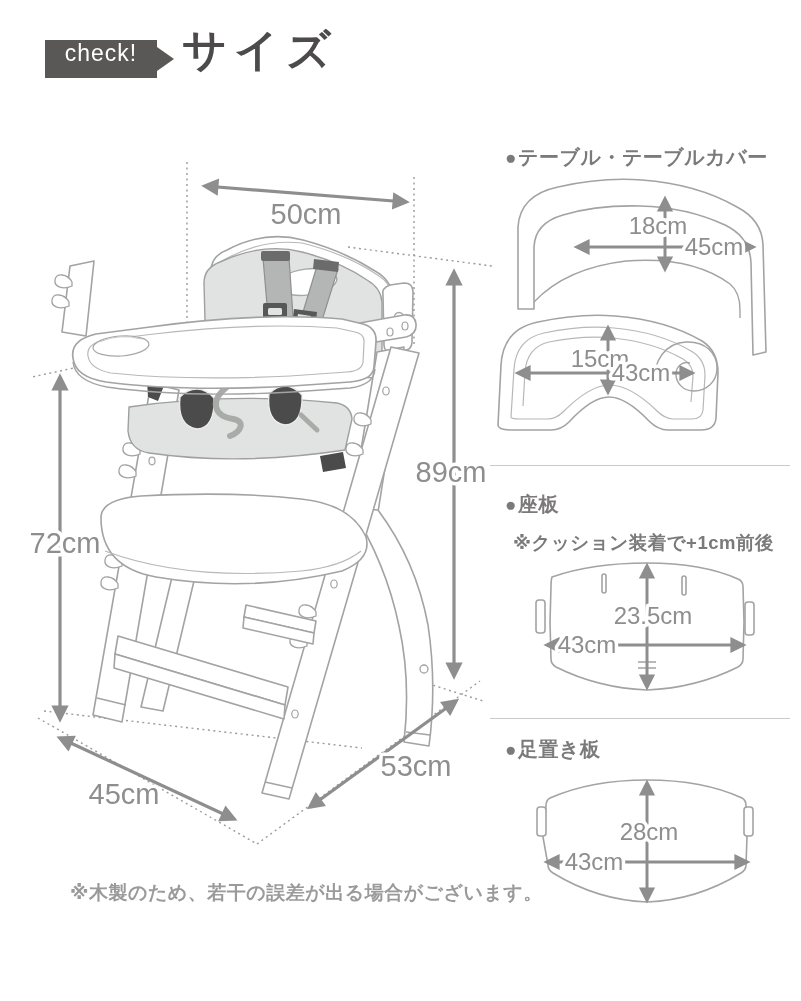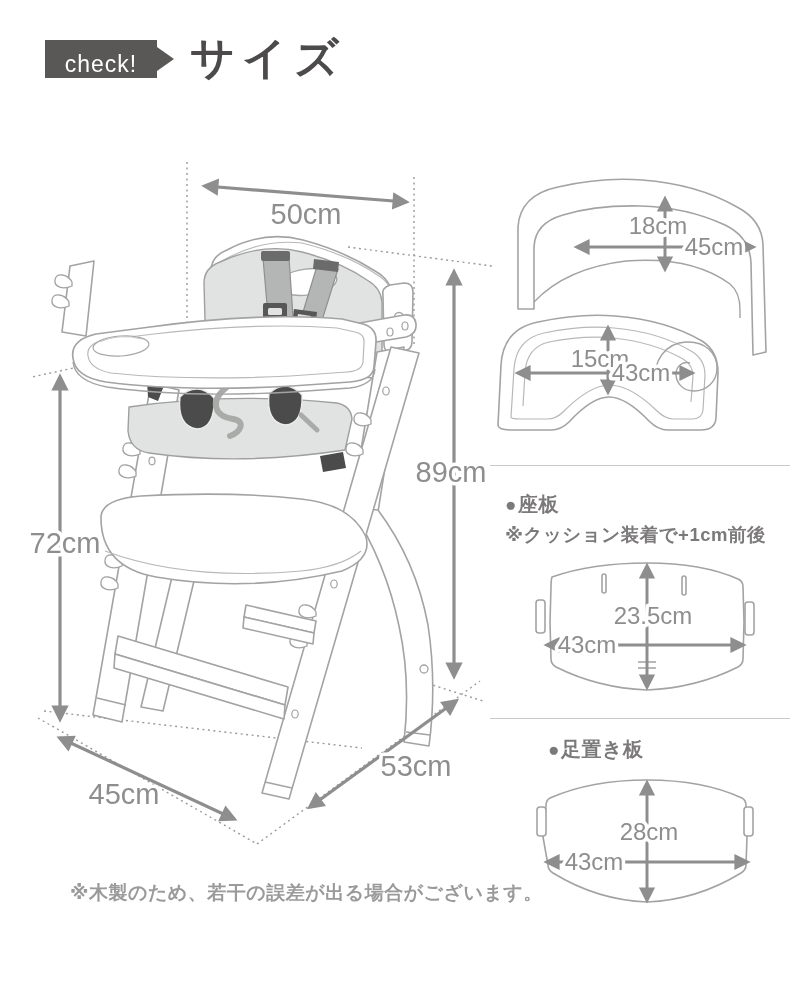--- a/index.html
+++ b/index.html
@@ -3,40 +3,40 @@
 <meta charset="utf-8">
 <style>
   html,body{margin:0;padding:0;background:#fff;}
   .page{
     position:relative;width:801px;height:1001px;background:#ffffff;overflow:hidden;
     font-family:"Liberation Sans","DejaVu Sans",sans-serif;
   }
   
   .badge{
     position:absolute;left:45px;top:40px;width:112px;height:38px;background:#5a5757;
-    display:flex;align-items:flex-end;justify-content:center;
+    display:flex;align-items:flex-start;justify-content:center;
   }
   .badge-label{color:#ffffff;font-size:23px;font-weight:500;letter-spacing:1px;}
   .badge-arrow{
     position:absolute;left:112px;top:50%;transform:translateY(-50%);
     width:0;height:0;border-top:12px solid transparent;border-bottom:12px solid transparent;
     border-left:17px solid #5a5757;
   }
   .page-title{
-    position:absolute;left:182px;top:24px;margin:8px;
+    position:absolute;left:182px;top:24px;margin:0;
     font-size:44px;font-weight:bold;color:#4c4a4a;letter-spacing:7px;line-height:1.2;
   }
   
   .sec-heading{
     position:absolute;left:505px;margin:0;font-size:20px;font-weight:bold;color:#7b7979;
     letter-spacing:0.5px;white-space:nowrap;
   }
   .sec-heading .bullet{font-size:19px;margin-right:1px;}
   .sec-note{
-    position:absolute;left:505px;margin:0;font-size:18.5px;font-weight:bold;color:#7b7979;
+    position:absolute;left:505px;margin:8px;font-size:18.5px;font-weight:bold;color:#7b7979;
     letter-spacing:0.5px;white-space:nowrap;
   }
   .divider{position:absolute;left:490px;width:300px;height:0;border-top:1px solid #c9c9c9;}
   
   .footnote{
     position:absolute;left:54px;top:864px;margin:16px;font-size:19px;font-weight:bold;color:#9a9a9a;
     letter-spacing:0.5px;white-space:nowrap;
   }
   
   .fig{position:absolute;}
@@ -184,20 +184,21 @@
       <text class="dim dim-big" x="65" y="433">72cm</text>
 
       <line class="arrow" x1="60" y1="618" x2="234" y2="699" marker-start="url(#ah1)" marker-end="url(#ah1)"></line>
       <text class="dim dim-big" x="124" y="684">45cm</text>
 
       <line class="arrow" x1="310" y1="687" x2="456" y2="581" marker-start="url(#ah1)" marker-end="url(#ah1)"></line>
       <text class="dim dim-big" x="416" y="656">53cm</text>
     </g>
   </svg>
 
+  <h2 class="sec-heading" style="top:144px;"><span class="bullet">●</span><span>テーブル・テーブルカバー</span></h2>
 
   <svg class="fig" style="left:490px;top:175px;" width="310" height="288" viewBox="0 0 310 288">
     <defs>
       <marker id="ah2" viewBox="0 0 10 10" refX="7.5" refY="5" markerWidth="6" markerHeight="6" orient="auto-start-reverse">
         <path d="M0.5,0.5 L9.5,5 L0.5,9.5 Z" fill="#8e8e8e"></path>
       </marker>
     </defs>
     <g>
       <path class="outline" d="M28,134 L28,52 Q30,20 68,12 Q112,2 152,5 Q207,9 247,32 Q272,45 273,70 L276,177 L263,180 L261,88 Q260,62 235,50 Q196,32 150,31 Q106,30 73,40 Q45,48 44,72 L44,134 Z"></path>
       <path class="lineonly" d="M44,127 Q76,93 136,86 Q202,81 240,109 Q250,117 250,135 L250,143"></path>
@@ -239,21 +240,21 @@
       <path class="lineonly" d="M148,109 H166 M148,115 H166"></path>
     </g>
     <line class="arrow" style="stroke-width:3" x1="157" y1="13" x2="157" y2="134" marker-start="url(#ah3)" marker-end="url(#ah3)"></line>
     <text class="dim dim-small" x="163" y="71">23.5cm</text>
     <line class="arrow" style="stroke-width:3" x1="57" y1="92" x2="253" y2="92" marker-start="url(#ah3)" marker-end="url(#ah3)"></line>
     <text class="dim dim-small" x="97" y="100">43cm</text>
   </svg>
 
   <div class="divider" style="top:718px;"></div>
 
-  <h2 class="sec-heading" style="top:736px;margin-left:43px;"><span class="bullet">●</span><span>足置き板</span></h2>
+  <h2 class="sec-heading" style="top:736px;"><span class="bullet">●</span><span>足置き板</span></h2>
 
   <svg class="fig" style="left:490px;top:768px;" width="310" height="140" viewBox="0 0 310 140">
     <defs>
       <marker id="ah4" viewBox="0 0 10 10" refX="7.5" refY="5" markerWidth="6" markerHeight="6" orient="auto-start-reverse">
         <path d="M0.5,0.5 L9.5,5 L0.5,9.5 Z" fill="#8e8e8e"></path>
       </marker>
     </defs>
     <g>
       <path class="outline" d="M60,30 Q101,12 157,12 Q213,12 252,30 Q256,32 256,38 L257,69 L256,97 Q256,102 251,105 Q207,132 157,134 Q107,132 63,105 Q58,102 58,97 L53,69 L56,38 Q56,32 60,30 Z"></path>
       <rect class="outline" x="47" y="39" width="9" height="29" rx="3"></rect>

